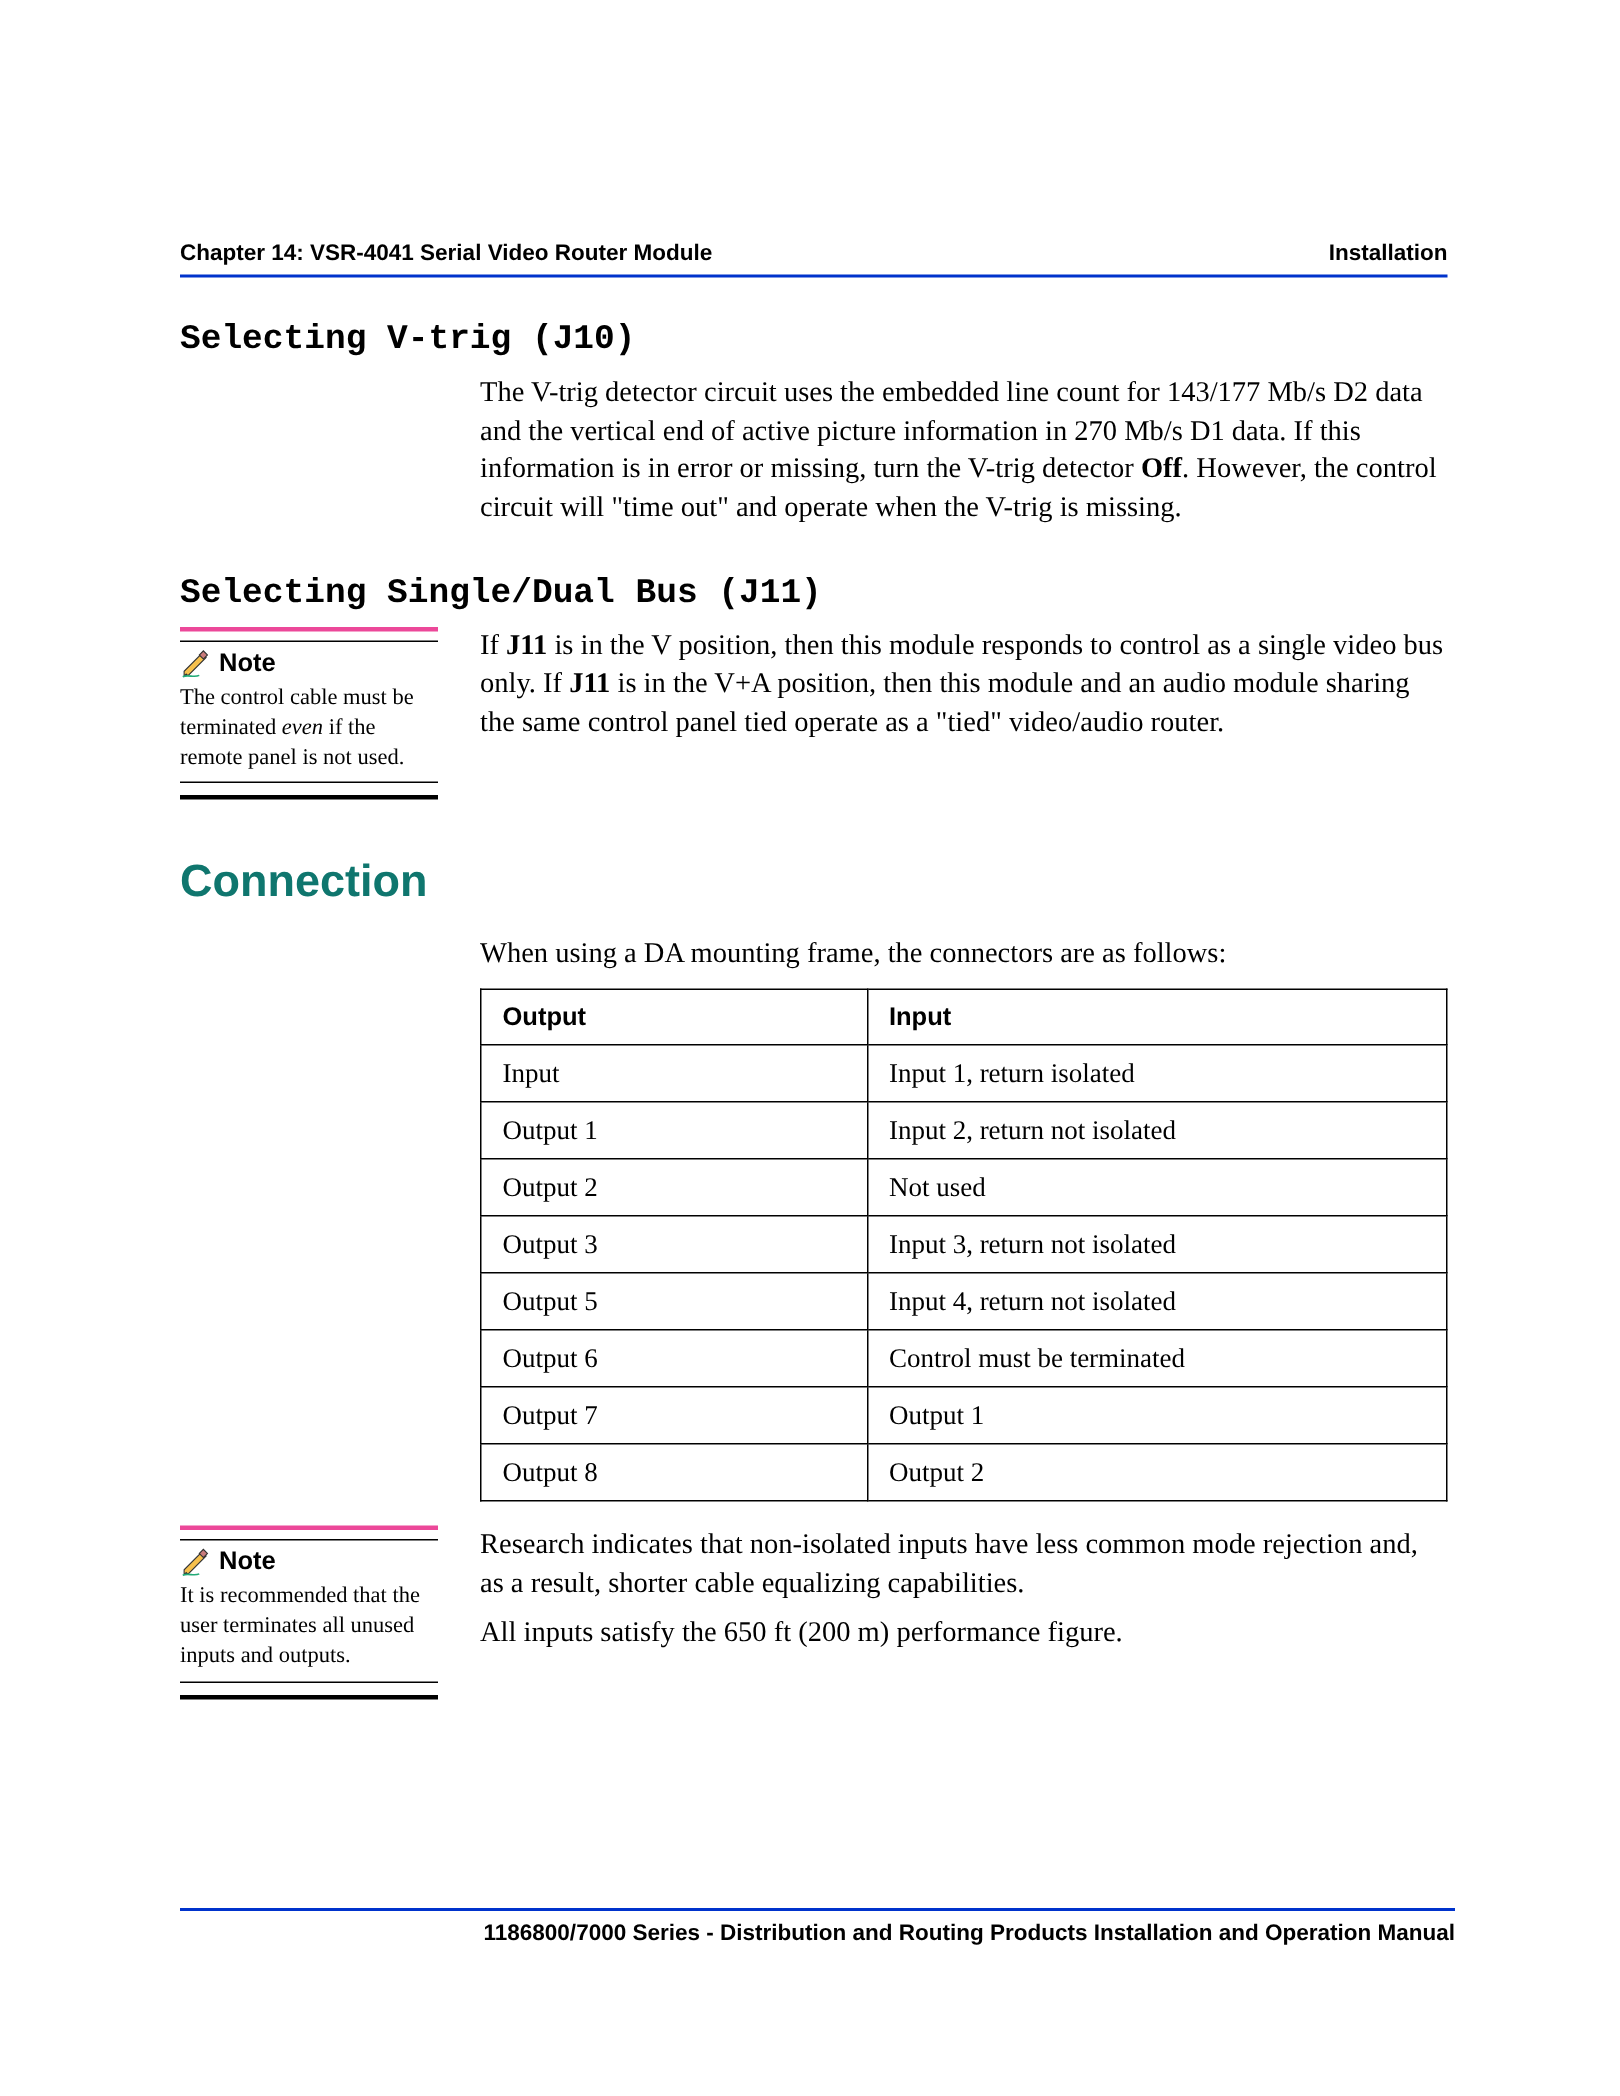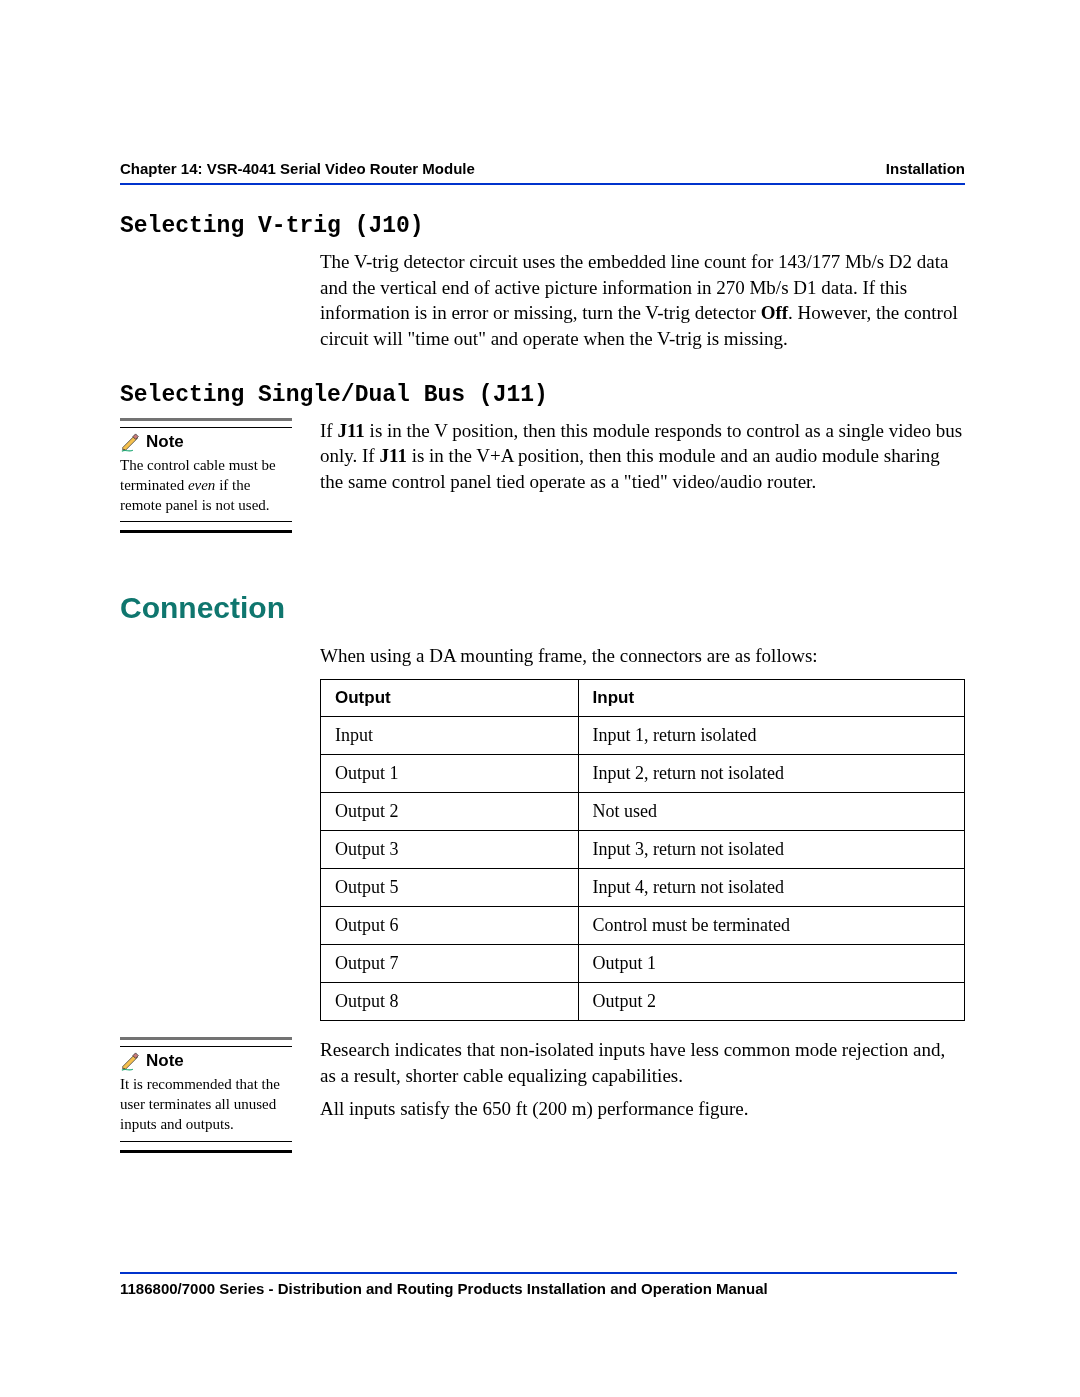--- a/index.html
+++ b/index.html
@@ -49,24 +49,24 @@
   }
   p.body {
     font-size: 19px;
     line-height: 1.35;
     margin-bottom: 8px;
   }
   .sidebar {
     padding-right: 28px;
   }
   .note-box {
-    border-top: 3px solid #737373;
+    border-top: 3px solid #ec4899;
     border-bottom: 3px solid #000;
     padding: 4px 0 8px 0;
-    margin-bottom: 24px;
+    margin-bottom: 4px;
   }
   .note-header {
     display: flex;
     align-items: center;
     gap: 4px;
     margin-top: 2px;
     margin-bottom: 2px;
     border-top: 1px solid #000;
     padding-top: 3px;
   }
@@ -95,26 +95,26 @@
     padding: 8px 14px;
   }
   table.conn th {
     font-family: Liberation Sans, sans-serif;
     font-weight: 700;
     font-size: 17px;
   }
   .footer {
     position: absolute;
     left: 120px;
-    right: 123px;
+    right: 110px;
     bottom: 100px;
     border-top: 2px solid #0033cc;
     padding-top: 6px;
     display: flex;
-    justify-content: flex-start;
+    justify-content: flex-end;
     font-family: "Myriad Pro", Arial, Helvetica, sans-serif;
     font-weight: 700;
     font-size: 15px;
   }
   .bold { font-weight: 700; }
   .pencil-icon {
     width: 22px;
     height: 22px;
     flex-shrink: 0;
   }

